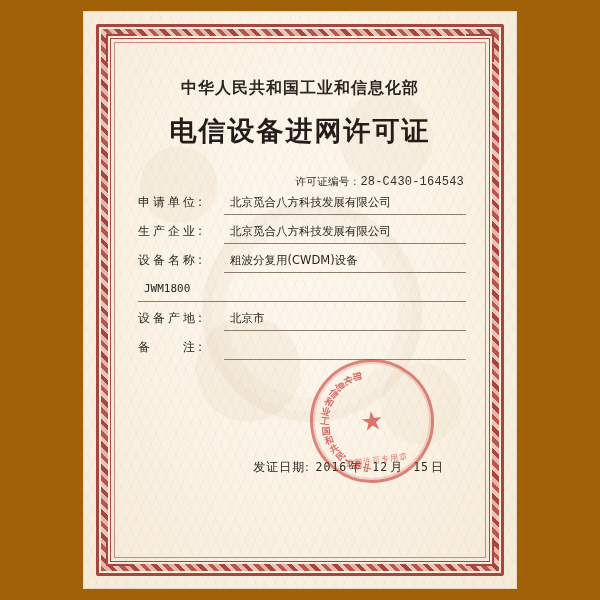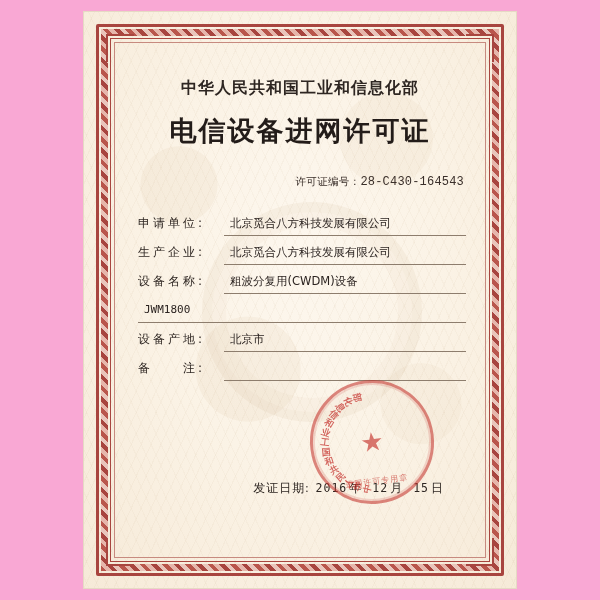--- a/index.html
+++ b/index.html
@@ -12,21 +12,21 @@
     height: 600px;
     overflow: hidden;
     font-family: "DejaVu Sans", "Liberation Sans", sans-serif;
   }
 
   
   #page {
     position: relative;
     width: 600px;
     height: 600px;
-    background: #f9a8d4;
+    background: #a16207;
   }
 
   
   #certificate {
     position: absolute;
     left: 84px;
     top: 12px;
     width: 432px;
     height: 576px;
     background:
@@ -147,21 +147,21 @@
     font-size: 12.5px;
     line-height: 2.05;
     text-align: justify;
     text-justify: inter-ideograph;
     color: #2e2622;
   }
   .body-para .indent { display: inline-block; width: 2em; }
 
   
   .fields {
-    margin-top: 21px;
+    margin-top: 0;
     padding: 0 10px 0 14px;
   }
   .field-row {
     display: flex;
     align-items: flex-end;
     height: 26px;
     margin-bottom: 3px;
   }
   .field-label {
     width: 86px;

